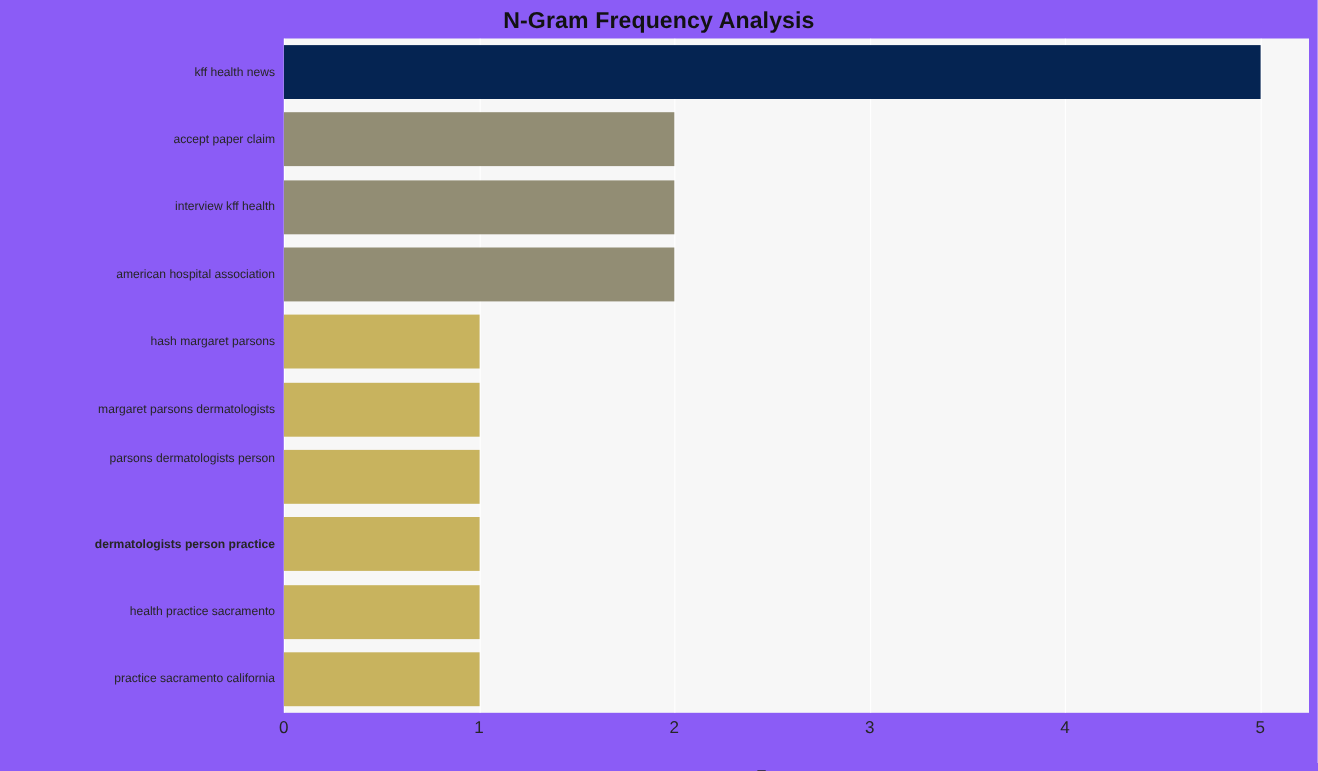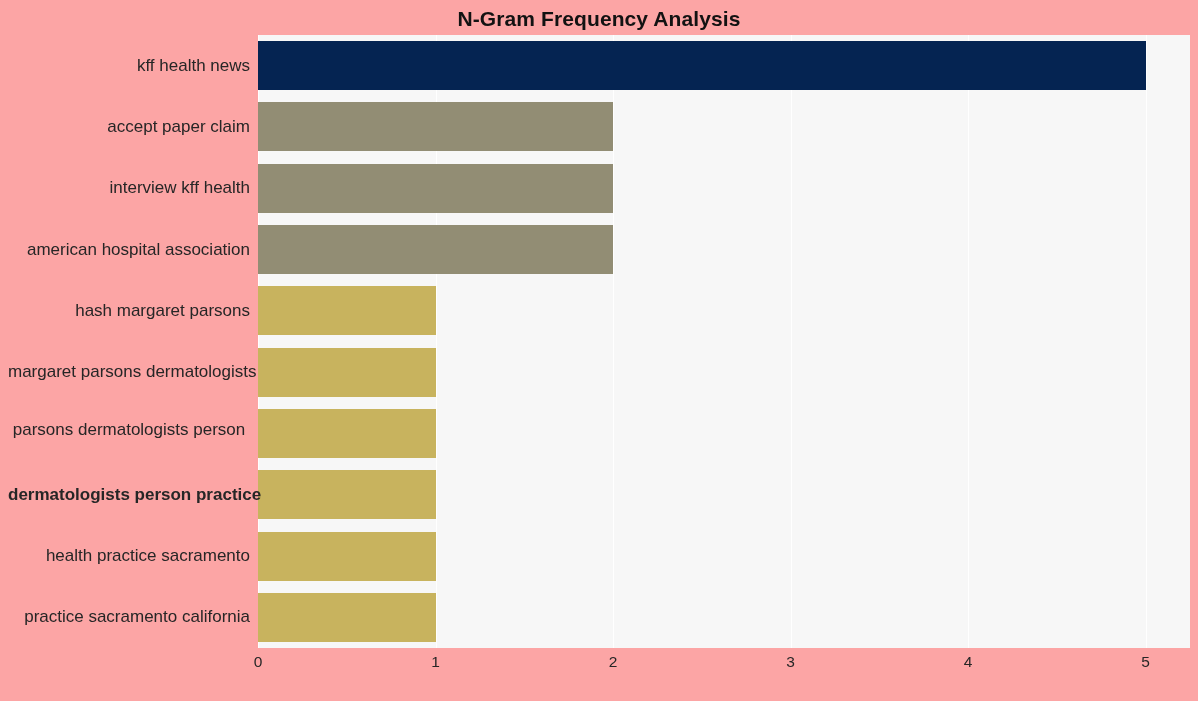--- a/index.html
+++ b/index.html
@@ -11,21 +11,21 @@
     width: 1198px;
     height: 701px;
     font-family: "Liberation Sans", sans-serif;
     overflow: hidden;
   }
 
   #figure {
     position: relative;
     width: 1198px;
     height: 701px;
-    background: #fca5a5;
+    background: #8b5cf6;
   }
 
   
   #chart-title {
     position: absolute;
     left: 0;
     top: 4px;
     width: 1198px;
     text-align: center;
     font-size: 21px;
@@ -62,21 +62,21 @@
   }
 
   
   .ytick {
     position: absolute;
     right: 0;
     width: 250px;
     text-align: right;
     padding-right: 8px;
     box-sizing: border-box;
-    font-size: 17px;
+    font-size: 11px;
     color: #262626;
     white-space: nowrap;
     line-height: 18px;
   }
   #y-axis-labels {
     position: absolute;
     left: 0;
     top: 35px;
     width: 258px;
     height: 613px;
@@ -145,21 +145,21 @@
       </div>
   </div>
 
   <div id="y-axis-labels">
       <div class="ytick" style="top: 21.65px;">kff health news</div>
       <div class="ytick" style="top: 82.95px;">accept paper claim</div>
       <div class="ytick" style="top: 144.25px;">interview kff health</div>
       <div class="ytick" style="top: 205.55px;">american hospital association</div>
       <div class="ytick" style="top: 328.15px;">margaret parsons dermatologists</div>
       <div class="ytick" style="top: 266.85px;">hash margaret parsons</div>
-      <div class="ytick" style="top: 386px; text-align: center;">parsons dermatologists person</div>
+      <div class="ytick" style="top: 373px;">parsons dermatologists person</div>
       <div class="ytick" style="top: 450.75px; font-weight: bold;">dermatologists person practice</div>
       <div class="ytick" style="top: 512.05px;">health practice sacramento</div>
       <div class="ytick" style="top: 573px;">practice sacramento california</div>
     </div>
 
   <div id="x-axis-labels">
       <div class="xtick" style="left: 258px;">0</div>
       <div class="xtick" style="left: 435.524px;">1</div>
       <div class="xtick" style="left: 613.048px;">2</div>
       <div class="xtick" style="left: 790.571px;">3</div>

